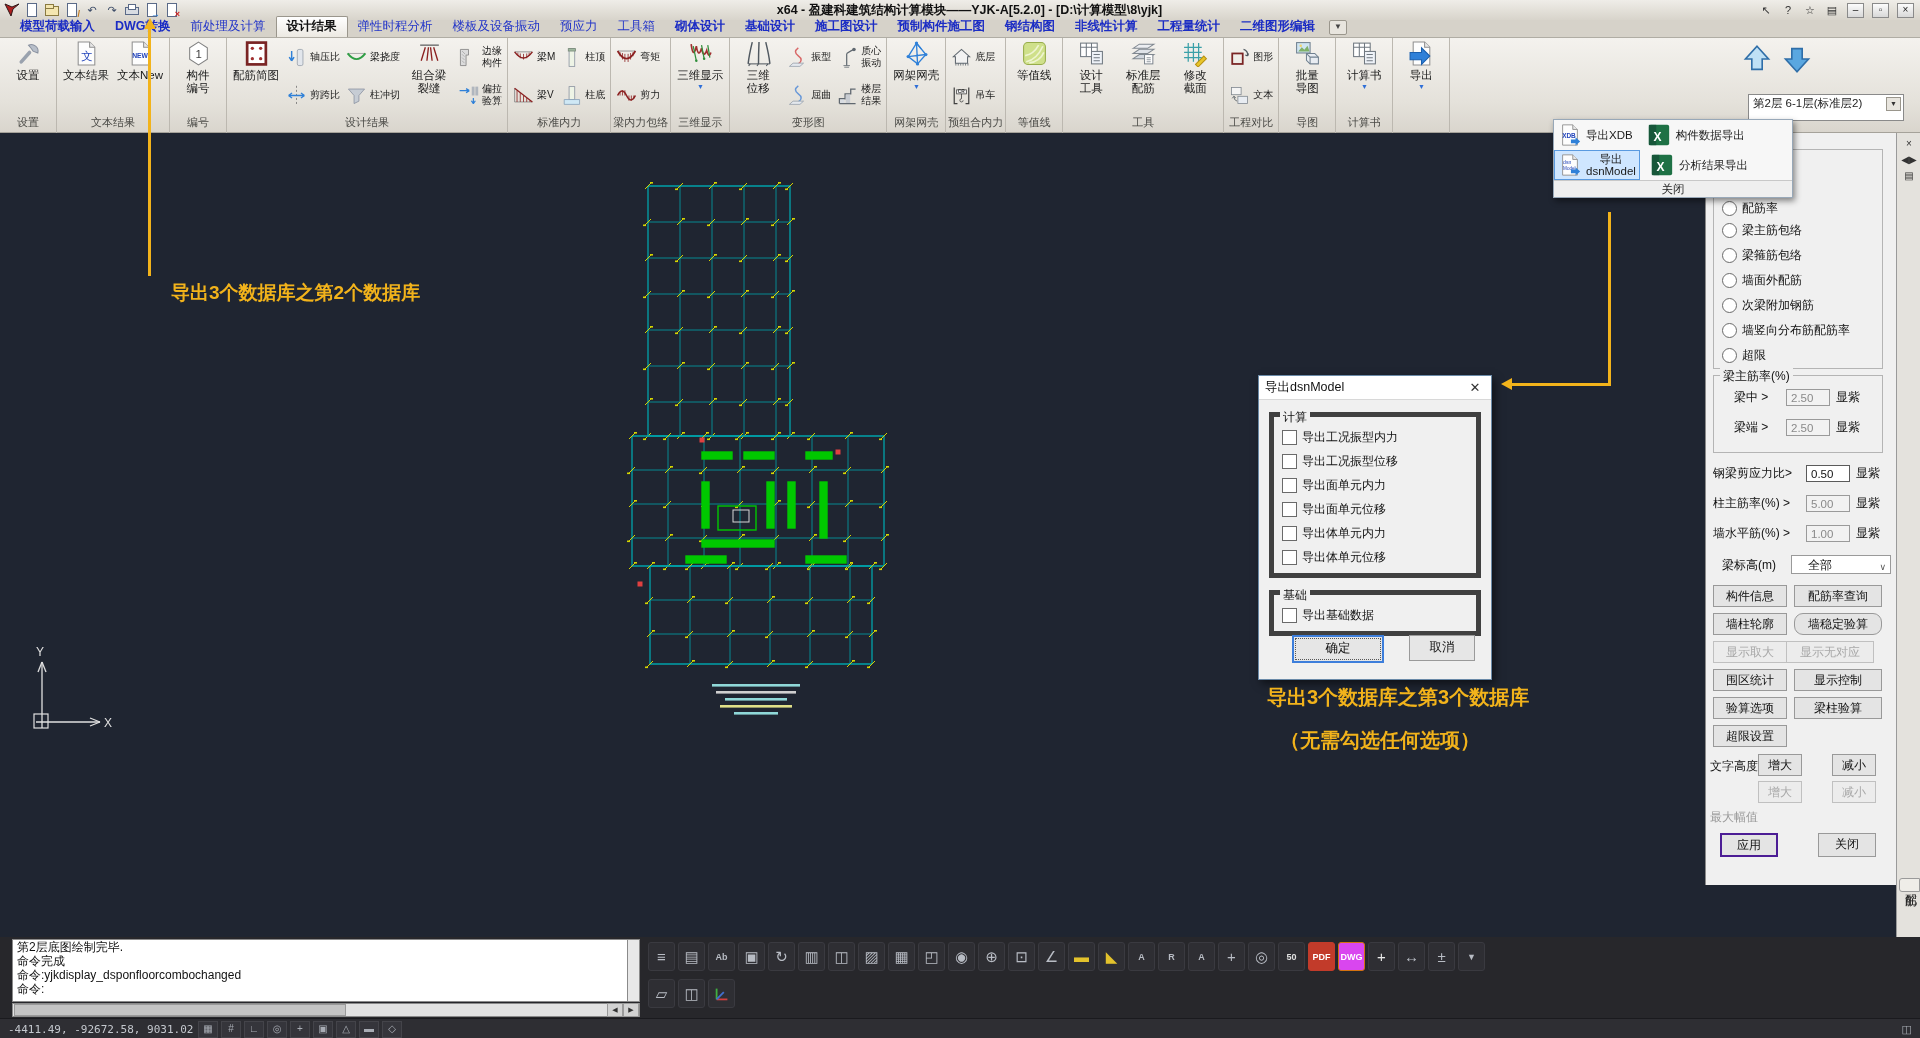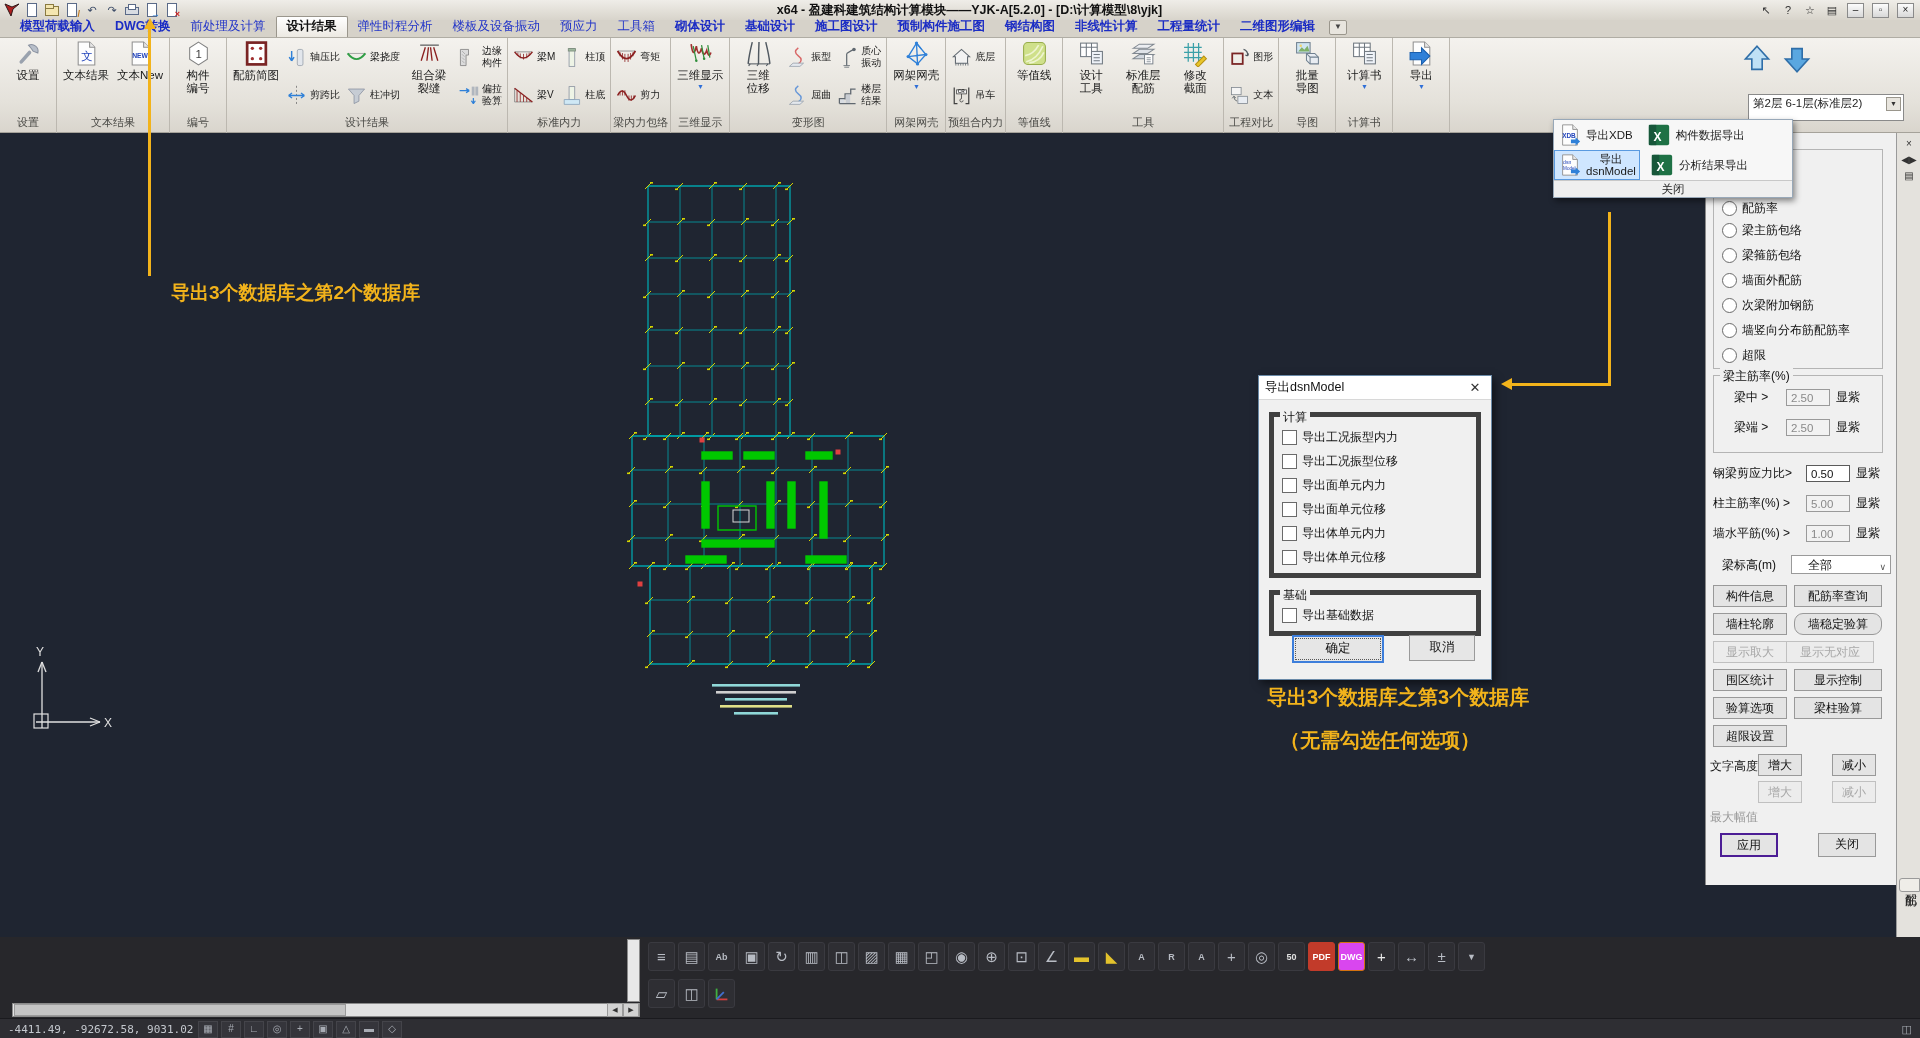--- a/index.html
+++ b/index.html
@@ -1200,20 +1200,26 @@
   <div class="aline" style="left:148px;top:28px;width:3px;height:248px;"></div>
   <div class="note" style="left:171px;top:280px;font-size:19px;">导出3个数据库之第2个数据库</div>
 
   <div class="aline" style="left:1608px;top:212px;width:3px;height:173px;"></div>
   <div class="aline" style="left:1512px;top:383px;width:99px;height:3px;"></div>
   <div class="ahead" style="left:1501px;top:378px;border-top:6px solid transparent;border-bottom:6px solid transparent;border-right:11px solid #f2b31b;"></div>
   <div class="note" style="left:1267px;top:684px;font-size:20px;">导出3个数据库之第3个数据库</div>
   <div class="note" style="left:1280px;top:727px;font-size:20px;">（无需勾选任何选项）</div>
 
   <div id="bottombar">
+    <div id="cmdpanel">
+        <div class="cmdline">第2层底图绘制完毕.</div>
+        <div class="cmdline">命令完成</div>
+        <div class="cmdline">命令:yjkdisplay_dsponfloorcombochanged</div>
+        <div class="cmdline">命令:</div>
+      </div>
     <div id="cmdvs"></div>
     <div id="cmdhs">
       <div id="hsthumb"></div>
       <div id="hspacer"></div>
       <div class="hsbtn">◀</div>
       <div class="hsbtn">▶</div>
     </div>
     <div id="btools1">
         <div class="bic">≡</div>
         <div class="bic">▤</div>

